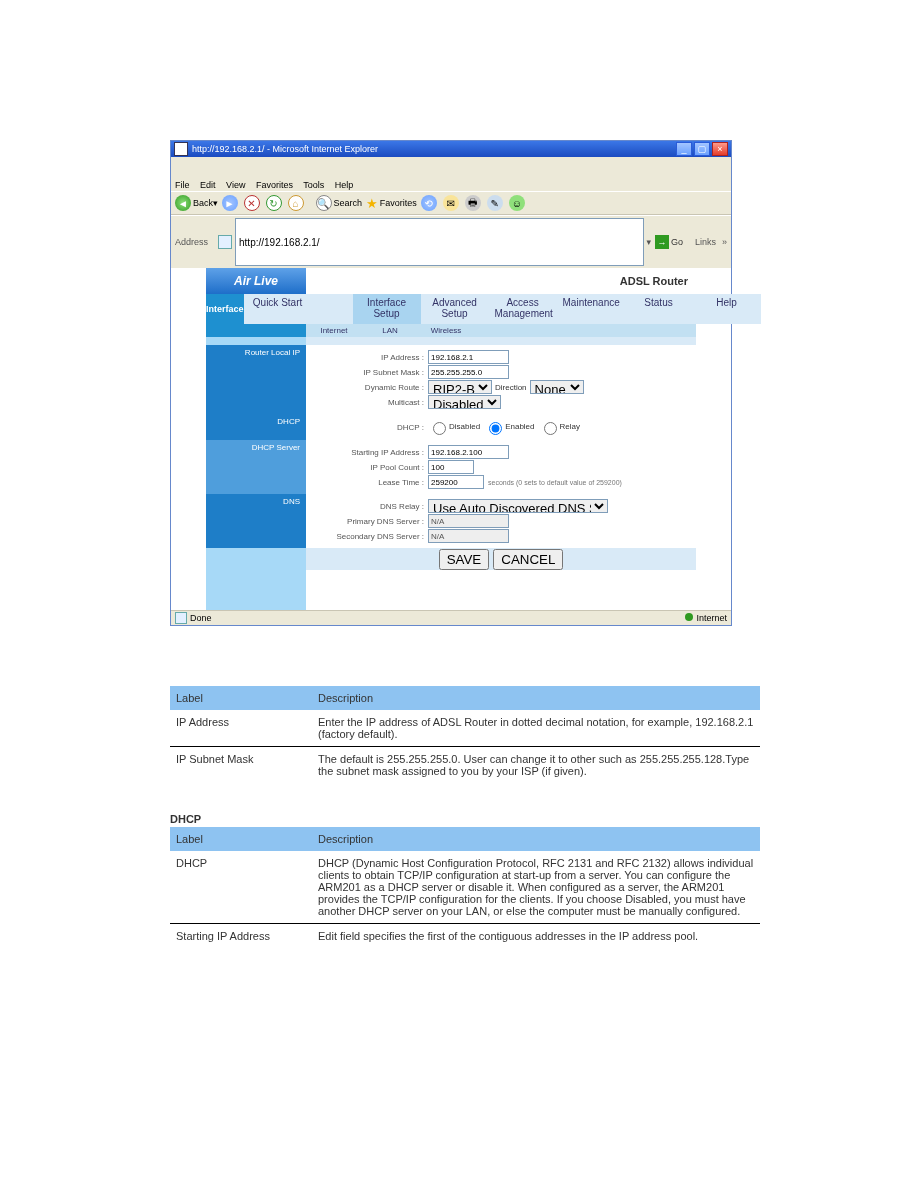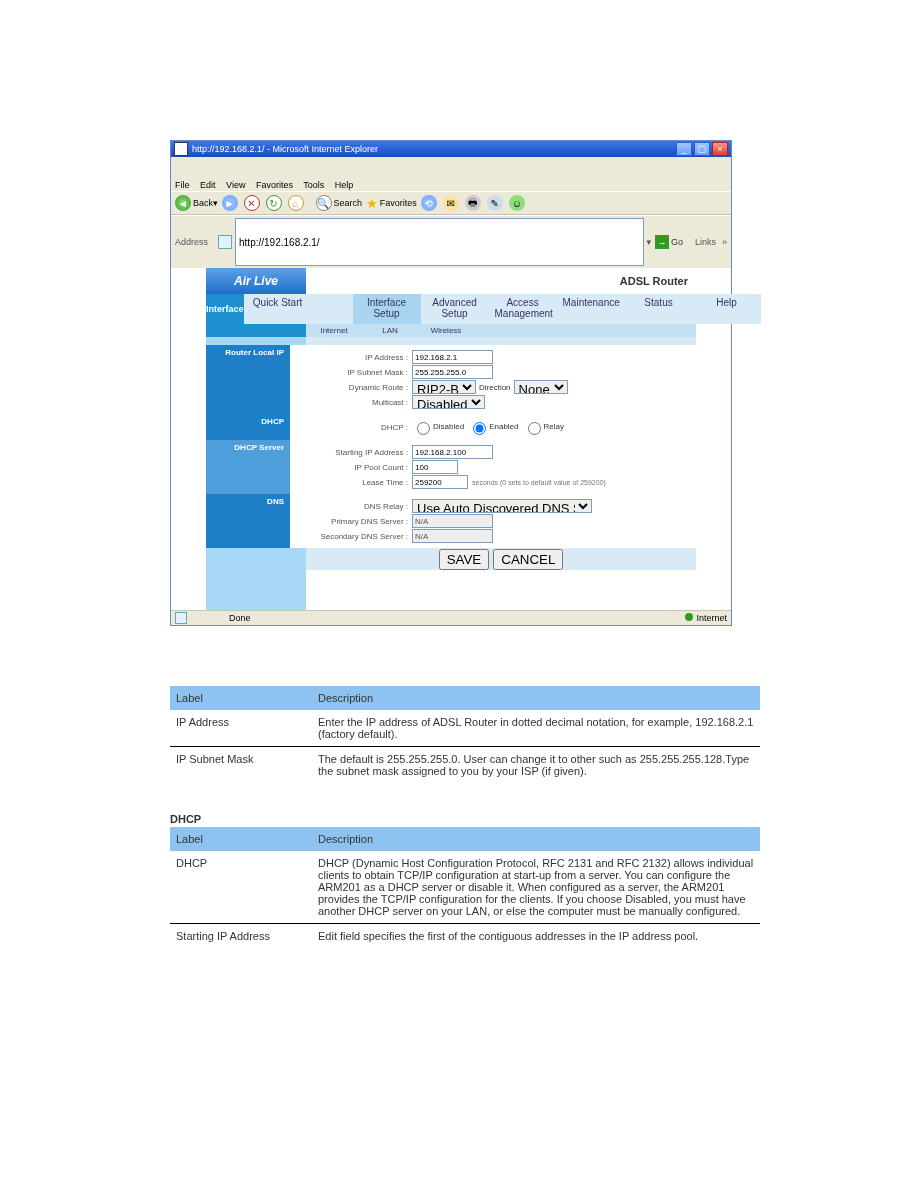--- a/index.html
+++ b/index.html
@@ -52,21 +52,21 @@
   .green{background:radial-gradient(#8fe07b,#2f9a20);color:#fff;}
   .bluei{background:radial-gradient(#a3c5ff,#6aa0ff);color:#fff;}
   .redx{width:14px;height:14px;border:1px solid #b33;color:#b33;background:#fff;}
   .grn2{width:14px;height:14px;border:1px solid #393;color:#393;background:#fff;}
   .home{width:14px;height:14px;border:1px solid #c93;color:#c93;background:#fff;}
   .mag{width:14px;height:14px;border:1px solid #888;color:#888;background:#fff;border-radius:50%;}
   .star{color:#f4b400;font-size:13px;margin-right:2px;}
   .addressbar{display:flex;align-items:center;padding:2px 4px;background:#ece9d8;border-top:1px solid #fff;}
   .addressbar input{flex:1;height:14px;font-size:10px;border:1px solid #7f9db9;padding:16px 3px;}
   .gobox{width:14px;height:14px;background:#2f9a20;display:inline-flex;align-items:center;justify-content:center;color:#fff;margin-left:4px;}
-  .statusbar{background:#ece9d8;border-top:1px solid #c9c5b3;height:14px;display:flex;align-items:center;padding:0 4px;font-size:9px;gap:39px;}
+  .statusbar{background:#ece9d8;border-top:1px solid #c9c5b3;height:14px;display:flex;align-items:center;padding:0 4px;font-size:9px;}
   .statusbar .sp{flex:1;}
   .zone .dot{width:8px;height:8px;border-radius:50%;background:#2f9a20;display:inline-block;margin-right:3px;}
 
   .ie-content{background:#fff;padding:0;}
 
   
   .router-wrap{width:100%;display:flex;justify-content:center;}
   .router{width:490px;font-size:8px;color:#333;}
   .r-header{display:flex;align-items:center;}
   .brandbox{width:100px;height:26px;background:linear-gradient(#5ea1e8,#1e6ec9);display:flex;align-items:center;justify-content:center;color:#fff;font-style:italic;font-weight:bold;font-size:12px;}
@@ -78,21 +78,21 @@
   .tab.active{background:#a9d4f0;margin-left:41px;}
   .subnav{display:flex;}
   .subnav .left{width:100px;background:#1e90d0;}
   .subnav .subtabs{flex:1;background:#c2e0f2;display:flex;padding:2px 0;}
   .subtab{width:56px;text-align:center;color:#336;font-size:8px;cursor:default;}
   .navspacer{display:flex;}
   .navspacer .left{width:100px;background:#a7d9f7;height:8px;}
   .navspacer .right{flex:1;background:#d9eaf7;height:8px;}
 
   .section{display:flex;}
-  .section .label{width:84px;background:#1e7ec8;color:#fff;font-weight:bold;font-size:8px;padding:3px 6px;box-sizing:border-box;text-align:right;}
+  .section .label{width:100px;background:#1e7ec8;color:#fff;font-weight:normal;font-size:8px;padding:3px 6px;box-sizing:border-box;text-align:right;}
   .section .body{flex:1;padding:4px 8px;}
   .section .label.lt{background:#4f9edc;}
   .spacer-left{width:100px;background:#a7d9f7;}
   .formrow{display:flex;align-items:center;margin:1px 0;}
   .formrow .flabel{width:110px;text-align:right;padding-right:4px;color:#555;font-size:8px;}
   .formrow input[type=text]{width:75px;height:12px;font-size:8px;border:1px solid #7f9db9;padding:0 2px;}
   .formrow select{height:14px;font-size:13px;border:1px solid #7f9db9;}
   .formrow input[type=radio]{vertical-align:middle;}
   .note{font-size:7px;color:#777;margin-left:4px;}
 

